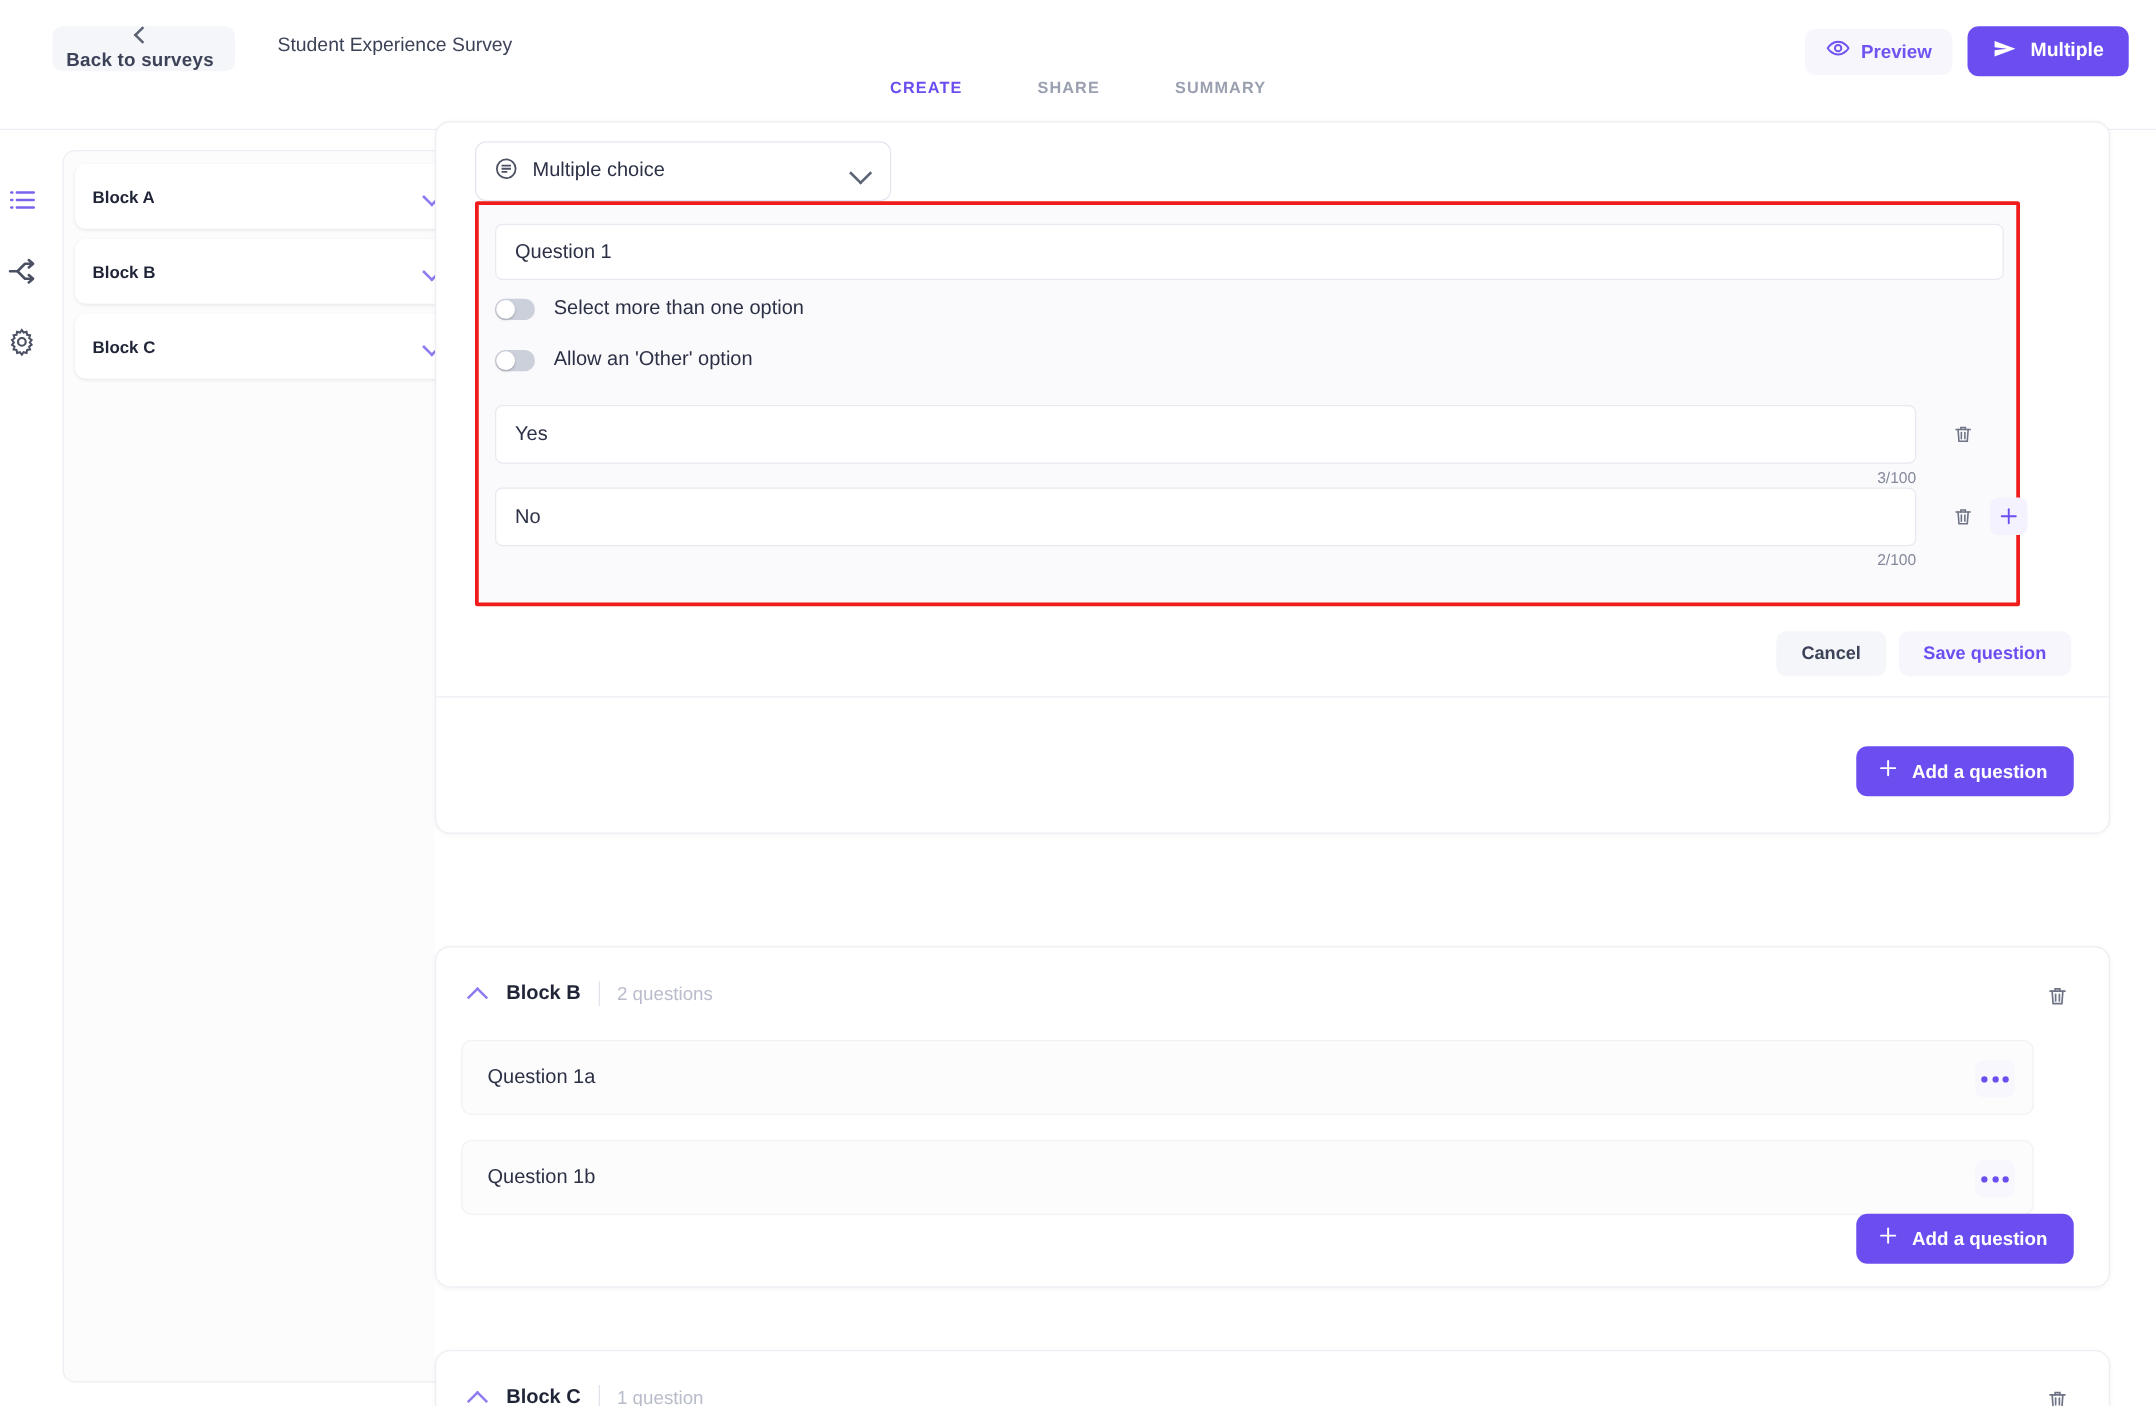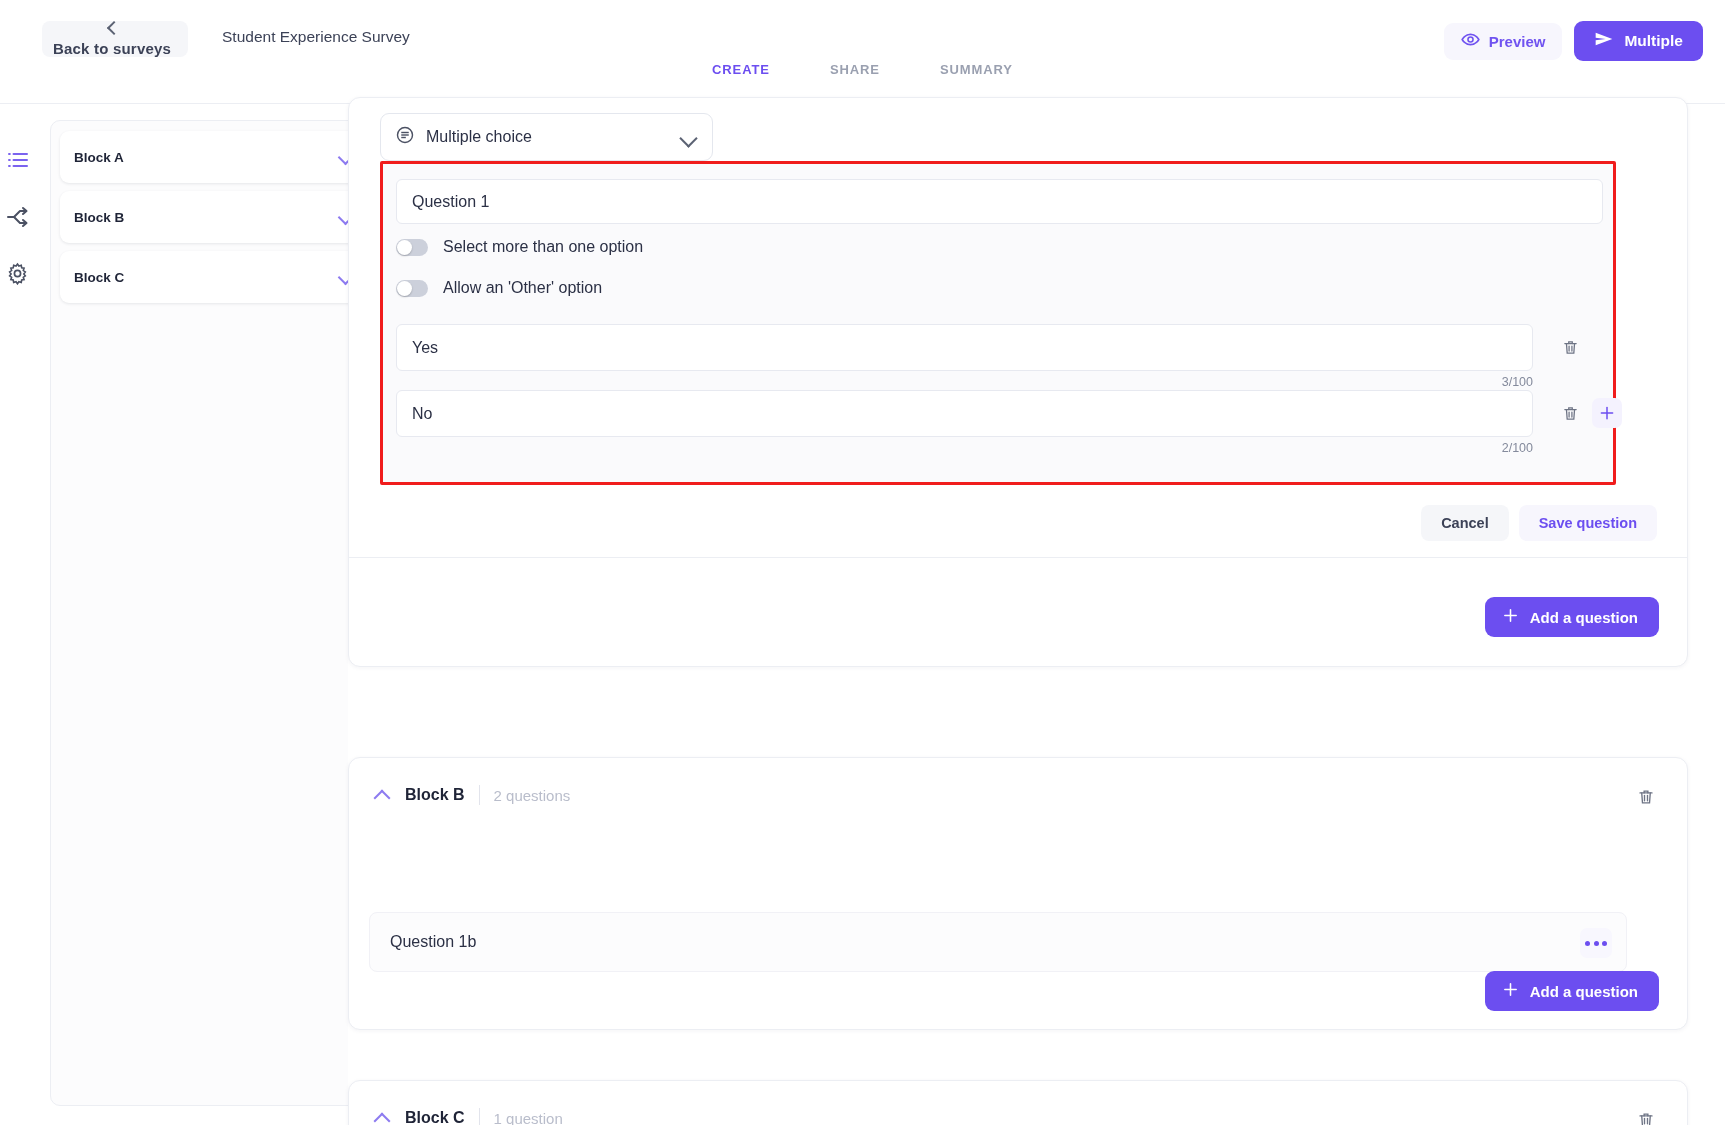--- a/index.html
+++ b/index.html
@@ -411,20 +411,28 @@
     <div class="blk-trash">
       <svg width="18" height="18" viewBox="0 0 24 24" fill="none" stroke="#6e7485" stroke-width="1.8" stroke-linecap="round">
         <path d="M4 6.5h16"></path>
           <path d="M9.5 6.5V4.2h5v2.3"></path>
         <path d="M6.3 6.5l1 13.3h9.4l1-13.3"></path>
         <line x1="10" y1="10" x2="10" y2="17"></line>
           <line x1="14" y1="10" x2="14" y2="17"></line>
       </svg>
     </div>
 
+    <div class="qrow r1">
+      <span class="qlbl">Question 1a</span>
+      <span class="dots">
+          <i></i>
+          <i></i>
+          <i></i>
+        </span>
+    </div>
     <div class="qrow r2">
       <span class="qlbl">Question 1b</span>
       <span class="dots">
           <i></i>
           <i></i>
           <i></i>
         </span>
     </div>
 
     <div class="add-q-btn">

